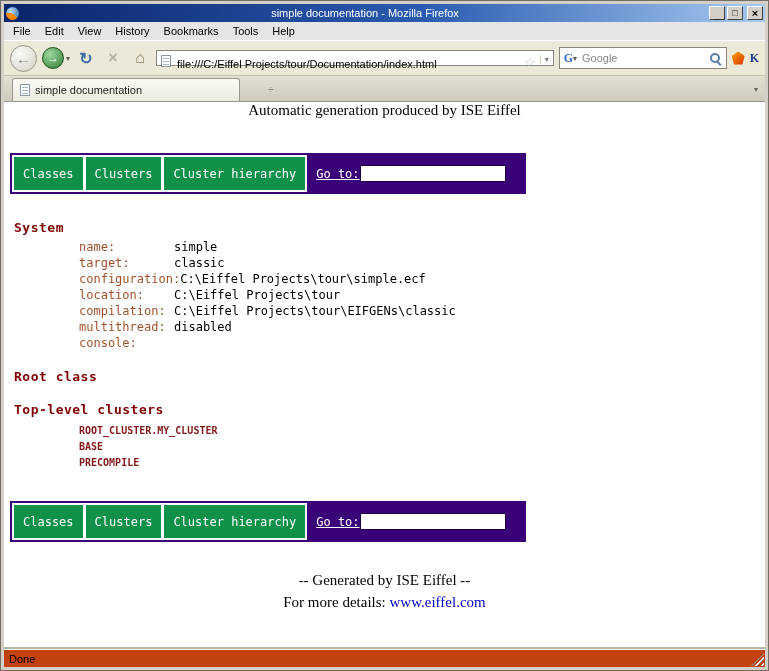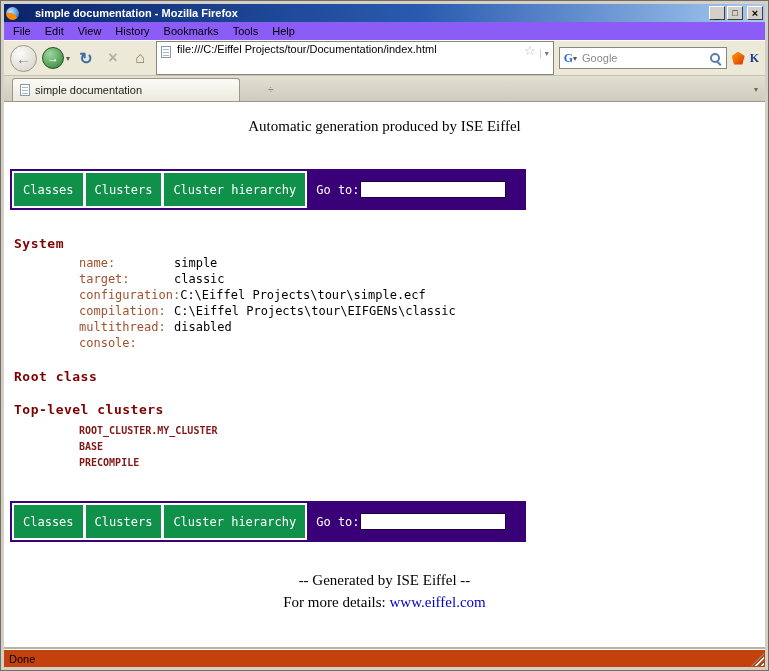--- a/index.html
+++ b/index.html
@@ -22,37 +22,37 @@
     display:flex; align-items:center; padding:0 2px;
   }
   .fx-icon {
     width:13px; height:13px; border-radius:50%;
     background:
       conic-gradient(from 130deg,#ff8a00 0deg 140deg,rgba(0,0,0,0) 140deg),
       radial-gradient(circle at 35% 35%,#bfe0ff,#1f5fa8);
     flex:0 0 13px;
   }
   .win-title {
-    color:#fff; font-size:11px; font-weight:bold;
-    margin-left:16px; flex:1; white-space:nowrap; overflow:hidden;
+    color:#fff; font-size:11px; font-weight:normal;
+    margin-left:4px; flex:1; white-space:nowrap; overflow:hidden;text-align:center;
   }
   .win-btn {
     width:16px; height:14px; margin-left:2px;
     background:#d4d0c8;
     border:1px solid; border-color:#ffffff #404040 #404040 #ffffff;
     font-size:9px; font-weight:bold; color:#000;
     display:flex; align-items:center; justify-content:center;
     line-height:1; padding:0; cursor:default;
   }
   .win-btn.close { margin-left:4px; font-size:11px; }
   .win-btn.min span { transform:translateY(3px); display:inline-block; }
 
   
   .menubar {
-    height:19px; flex:0 0 19px; background:#8b5cf6;
+    height:19px; flex:0 0 19px; background:#e5e5e5;
     border-bottom:1px solid #ffffff;
     display:flex; align-items:center; padding:0 2px;
   }
   .menu-item { font-size:11px; padding:1px 7px; color:#000; cursor:default; }
 
   
   .toolbar {
     height:35px; flex:0 0 35px; background:#ece9d8;
     border-bottom:1px solid #c6c2b2;
     display:flex; align-items:center; padding:0 6px; gap:5px;
@@ -72,23 +72,23 @@
   .mini-drop { font-size:8px; color:#5a5a50; margin-left:-3px; }
   .tool-glyph {
     width:22px; height:22px; display:flex; align-items:center;
     justify-content:center; font-size:16px; flex:0 0 22px;
   }
   .reload { color:#3a6ea5; font-weight:bold; }
   .stop   { color:#b4b0a4; font-weight:bold; }
   .home   { color:#8a7a5a; }
 
   .urlbar {
-    flex:1 1 auto; height:22px; background:#fff;
+    flex:1 1 auto; height:16px; background:#fff;
     border:1px solid #898778;
-    display:flex; align-items:flex-end; padding:16px 4px; gap:4px; min-width:0;
+    display:flex; align-items:flex-start; padding:4px 4px; gap:4px; min-width:0;
   }
   .page-icon {
     width:10px; height:12px; background:#fff;
     border:1px solid #8a9aaa; position:relative; flex:0 0 10px;
   }
   .page-icon::after {
     content:""; position:absolute; left:1px; right:1px; top:2px; height:7px;
     background:repeating-linear-gradient(#aab6c2 0 1px, transparent 1px 3px);
   }
   .url-input {
@@ -142,40 +142,40 @@
   }
   .tab-widget { margin:0 0 6px 28px; color:#8a8578; font-size:10px; }
   .tab-drop { margin-left:auto; margin-bottom:7px; color:#6a675c; font-size:8px; padding-right:3px; }
 
   
   .content {
     flex:1 1 auto; background:#fff; overflow:hidden; position:relative;
     font-family:"DejaVu Sans Mono", monospace;
   }
   .doc-header {
-    margin-top:16px; text-align:center;
+    margin-top:0; text-align:center;
     font:15px "Liberation Serif", serif; color:#000;
   }
 
   .navbar {
     margin:34px 0 0 6px; width:516px; height:41px;
     border:2px solid #3a0078; background:#fff; display:flex;
   }
   .navbar.second { margin-top:30px; }
   .nav-btn {
     background:#0f9149; color:#fff;
     font:12px "DejaVu Sans Mono", monospace;
     margin:2px 1px 2px 2px; padding:0 9px; border:none;
     display:flex; align-items:center; cursor:pointer; white-space:nowrap;
   }
   .nav-goto {
     background:#3a0078; color:#fff; flex:1;
     display:flex; align-items:center; gap:0;
     padding:0 3px 0 9px; margin-left:1px;
-    font:12px "DejaVu Sans Mono", monospace; white-space:nowrap;
+    font:12px "DejaVu Sans Mono", monospace; white-space:nowrap;text-decoration:underline;
   }
   .goto-input {
     width:146px; height:17px; border:1px solid #1d003d;
     background:#fff; font:12px "DejaVu Sans Mono", monospace; padding:0 2px;
   }
 
   .section { margin:26px 0 0 10px; }
   .section.tight { margin-top:18px; }
   .section-heading {
     font:bold 13px "DejaVu Sans Mono", monospace;
@@ -284,20 +284,21 @@
         <input class="goto-input" value="" style="">
       </div>
     </div>
 
     <div class="section">
       <div class="section-heading">System</div>
       <div class="rows">
         <div><span class="row-key">name:</span><span class="row-val">simple</span></div>
         <div><span class="row-key">target:</span><span class="row-val">classic</span></div>
         <div><span class="row-key">configuration:</span><span class="row-val">C:\Eiffel Projects\tour\simple.ecf</span></div>
+        <div><span class="row-key">location:</span><span class="row-val">C:\Eiffel Projects\tour</span></div>
         <div><span class="row-key">compilation:</span><span class="row-val">C:\Eiffel Projects\tour\EIFGENs\classic</span></div>
         <div><span class="row-key">multithread:</span><span class="row-val">disabled</span></div>
         <div><span class="row-key">console:</span><span class="row-val"></span></div>
       </div>
     </div>
 
     <div class="section tight">
       <div class="section-heading">Root class</div>
     </div>
 

